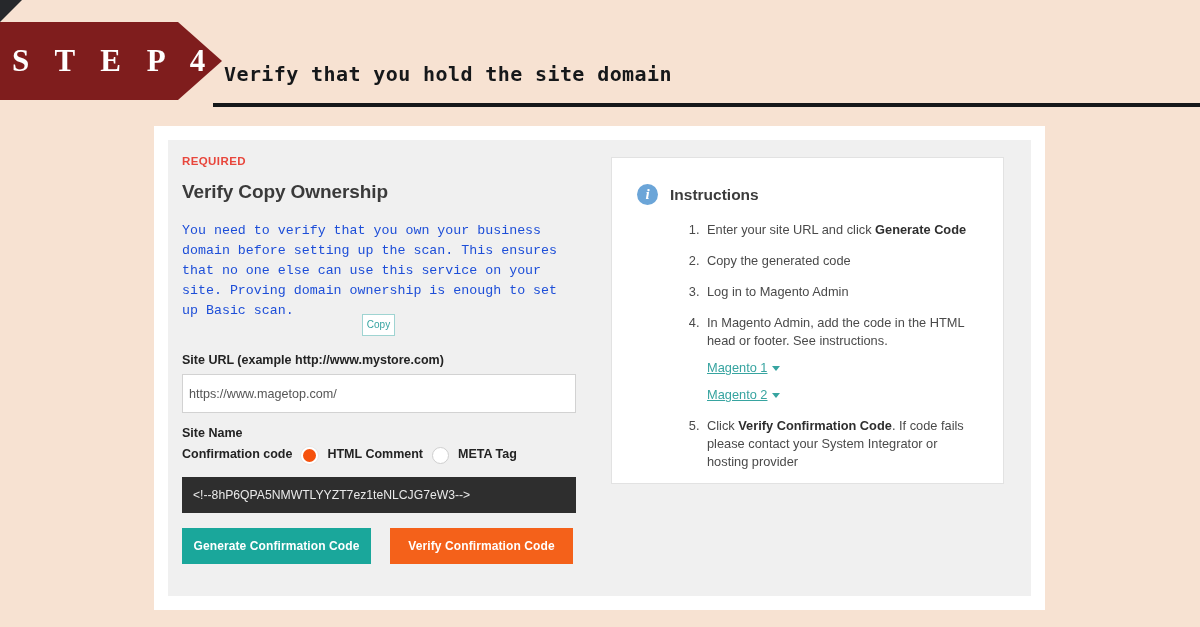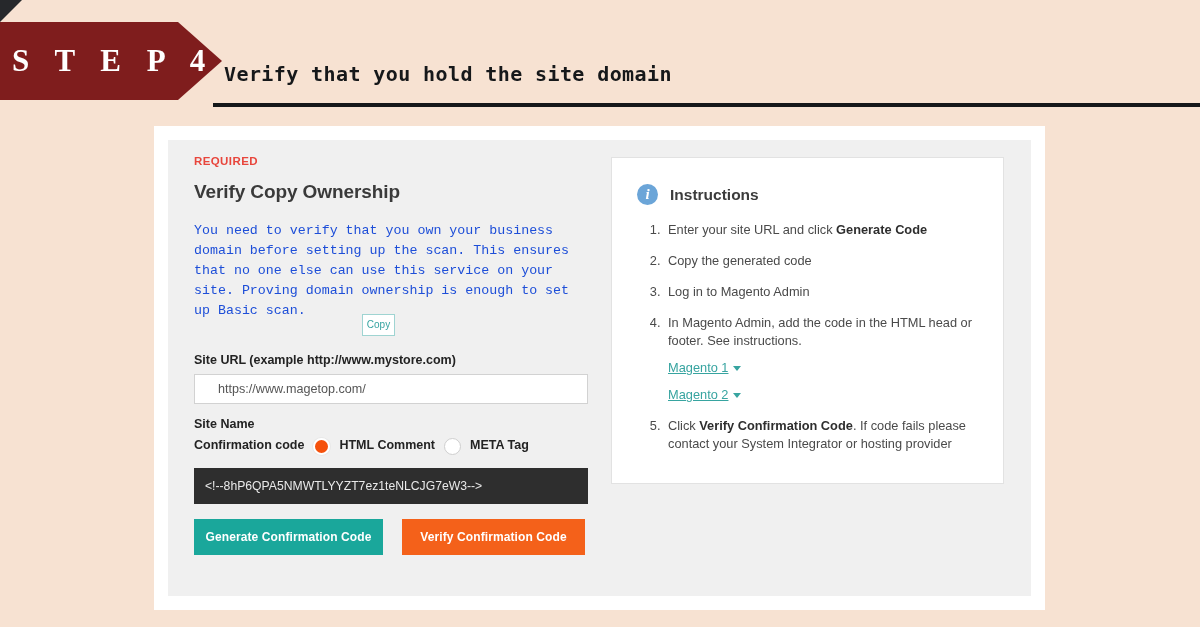--- a/index.html
+++ b/index.html
@@ -87,21 +87,21 @@
     top: 140px;
     width: 863px;
     height: 456px;
     background: #f0f0f0;
     display: flex;
   }
 
   
   .left-col {
     position: absolute;
-    left: 194px;
+    left: 182px;
     top: 155px;
     width: 395px;
   }
   .required-tag {
     color: #e8463c;
     font-size: 11.5px;
     font-weight: bold;
     letter-spacing: 0.4px;
     margin: 0 0 14px 0;
   }
@@ -123,27 +123,27 @@
   .field-label {
     color: #232323;
     font-size: 12.5px;
     font-weight: bold;
     margin: 0 0 7px 0;
   }
   .text-input {
     display: block;
     box-sizing: border-box;
     width: 394px;
-    height: 30px;
+    height: 39px;
     background: #ffffff;
     border: 1px solid #d2d2d2;
     color: #555555;
     font-family: "Liberation Sans", sans-serif;
     font-size: 12.6px;
-    padding: 0 23px;
+    padding: 0 6px;
     margin: 0 0 13px 0;
     outline: none;
   }
 
   
   .radio-row {
     display: flex;
     margin: 4px 0 0 0;
     height: 22px;
   }
@@ -269,20 +269,21 @@
   ol.instr-list {
     margin: 16px 0 0 0;
     padding: 0 22px 0 52px;
     color: #4a4a4a;
     font-size: 12.8px;
     line-height: 18px;
   }
   ol.instr-list > li {
     margin-bottom: 13px;
     padding-left: 4px;
+    margin-left: 39px;
   }
   ol.instr-list > li b { font-weight: bold; color: #2e2e2e; }
   .magento-link {
     display: block;
     color: #37a4a0;
     text-decoration: underline;
     font-size: 12.8px;
     margin-top: 9px;
     cursor: pointer;
   }

